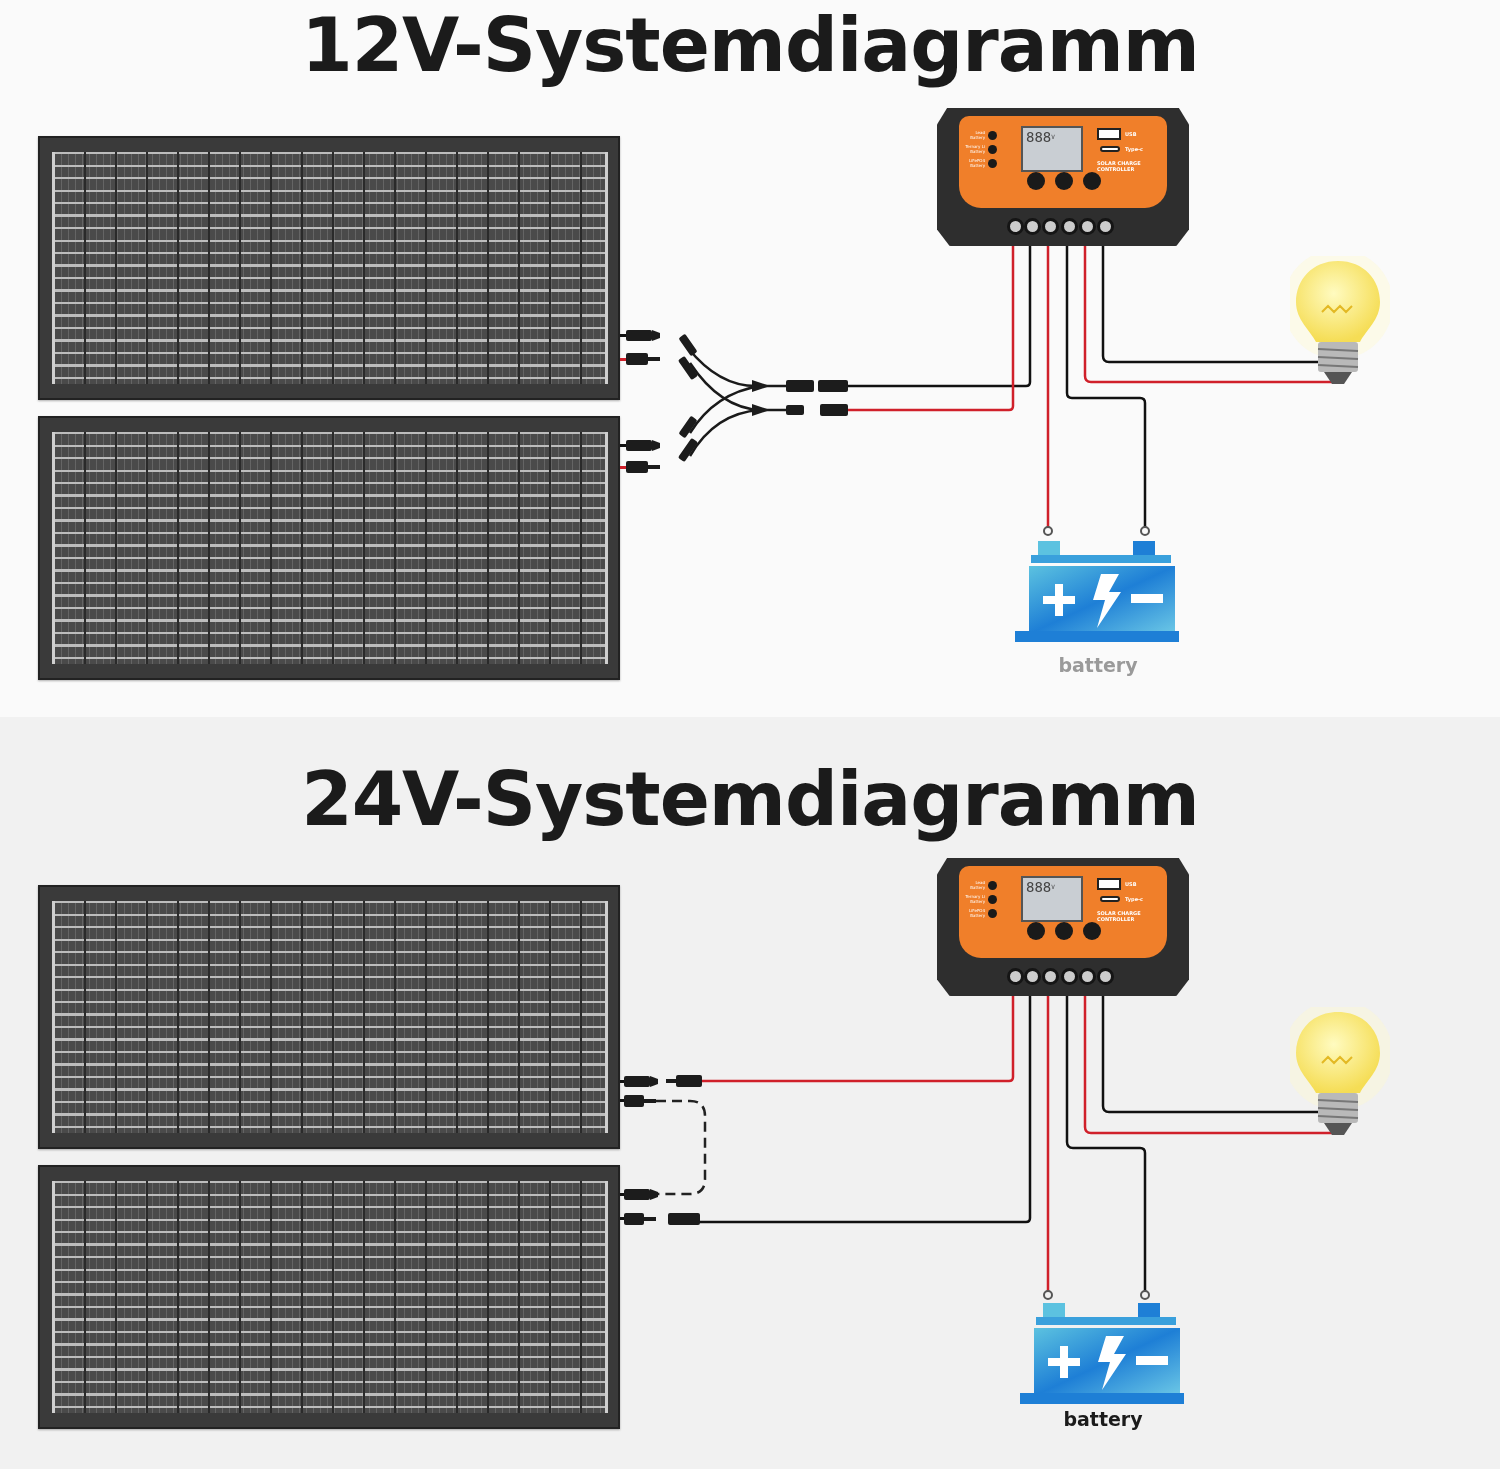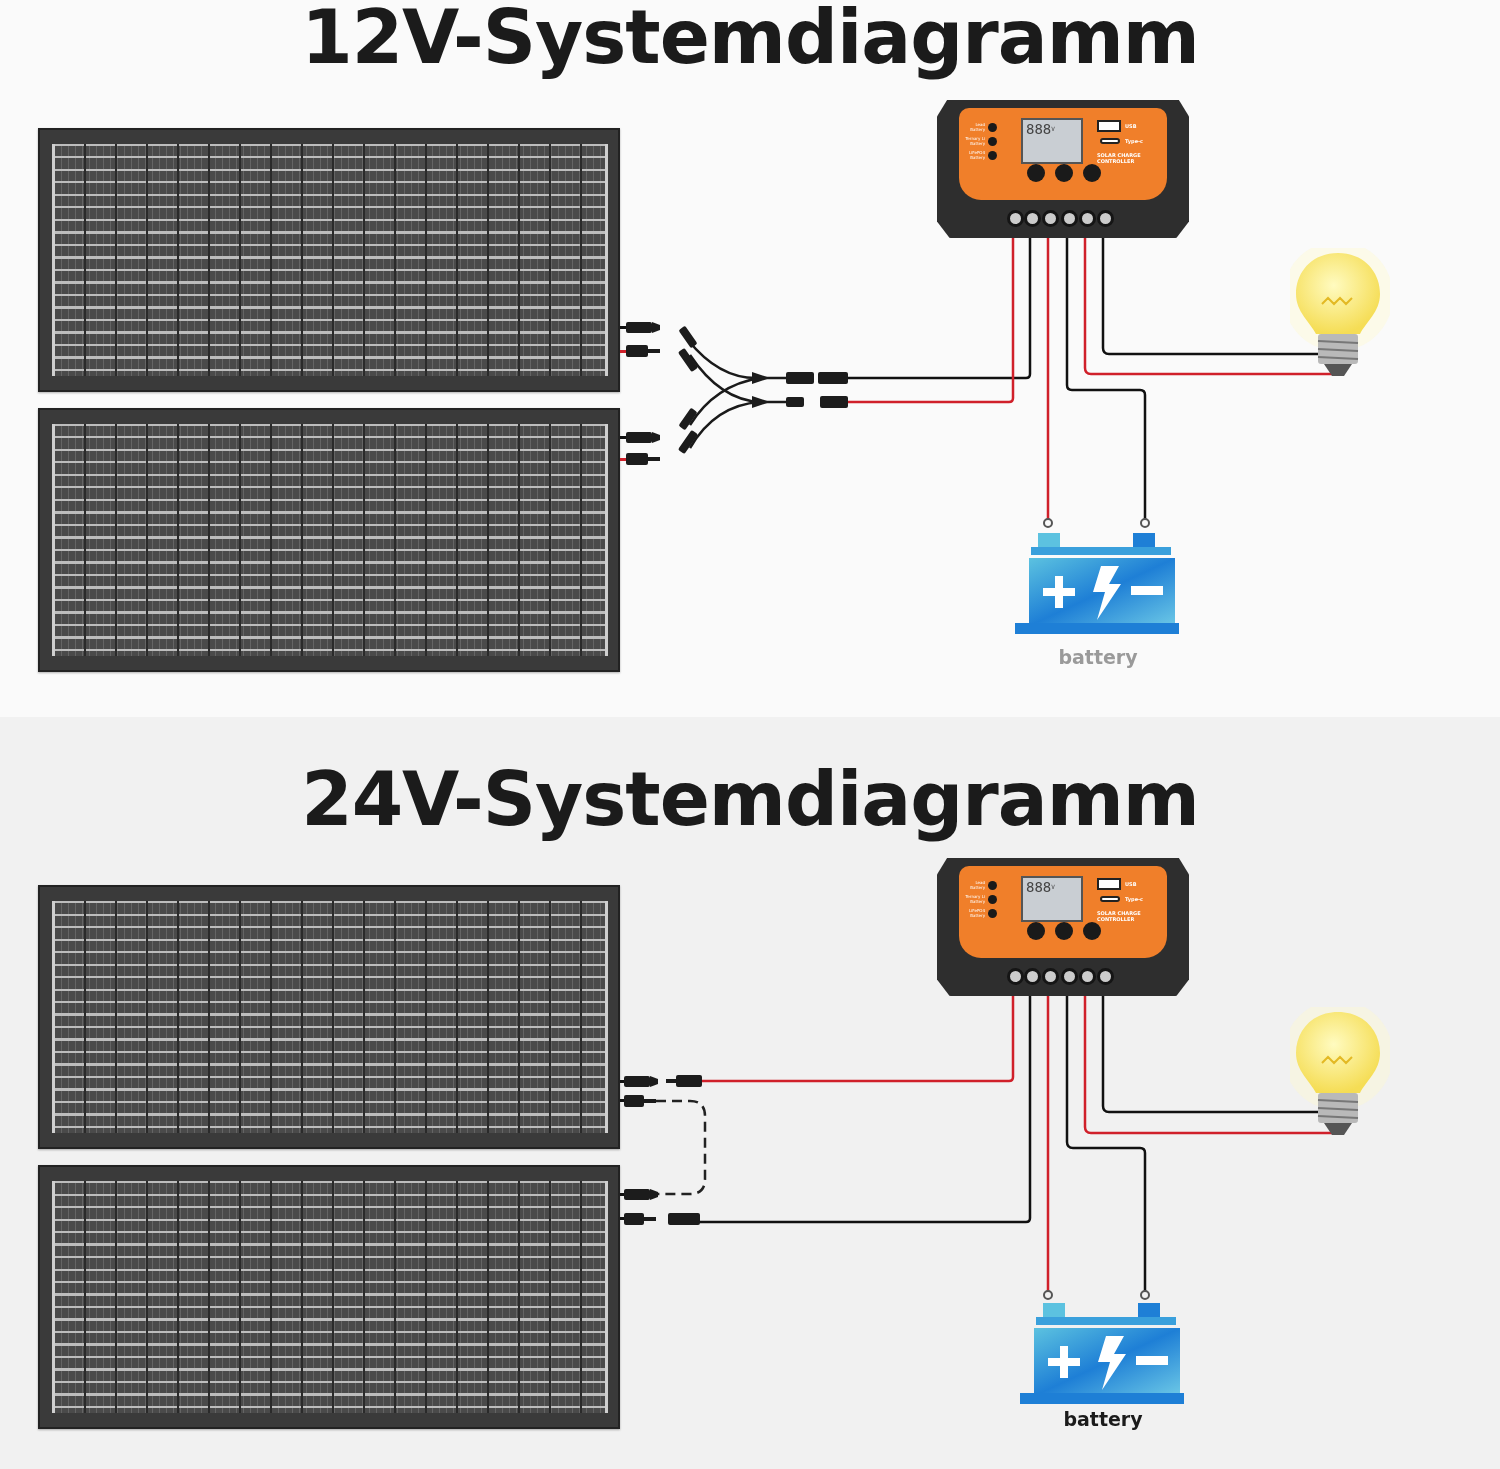--- a/index.html
+++ b/index.html
@@ -1,18 +1,18 @@
 <!DOCTYPE html>
 <html><head>
 <meta charset="utf-8">
 <style>
   html, body { margin: 0; padding: 0; }
   body { width: 1500px; height: 1469px; position: relative; overflow: hidden; background: #fafafa; font-family: "DejaVu Sans", sans-serif; }
   .section { position: absolute; left: 0; width: 1500px; }
-  #sec-12v { top: 0; height: 717px; background: #fafafa; }
+  #sec-12v { top: 8px; height: 717px; background: #fafafa; }
   #sec-24v { top: 717px; height: 752px; background: #f1f1f1; }
   .title { position: absolute; left: 0; width: 1500px; text-align: center; font-family: "DejaVu Sans", sans-serif; font-weight: bold; color: #1b1b1b; letter-spacing: -1px; margin: 0; }
   #sec-12v .title { top: -8px; font-size: 74px; line-height: 90px; }
   #sec-24v .title { top: 37px; font-size: 74px; line-height: 90px; }
   svg.diagram { position: absolute; left: 0; top: 0; }
   .panel { position: absolute; background: #3a3a3a; border: 2px solid #222; box-sizing: border-box; box-shadow: 0 1px 2px rgba(0,0,0,0.3); }
   .panel-cells { position: absolute; left: 12px; right: 10px; top: 14px; bottom: 14px;
      border-left: 3px solid #cfcfcf; border-right: 3px solid #cfcfcf;
      background-color: #4a4a4a;
      background-image:

